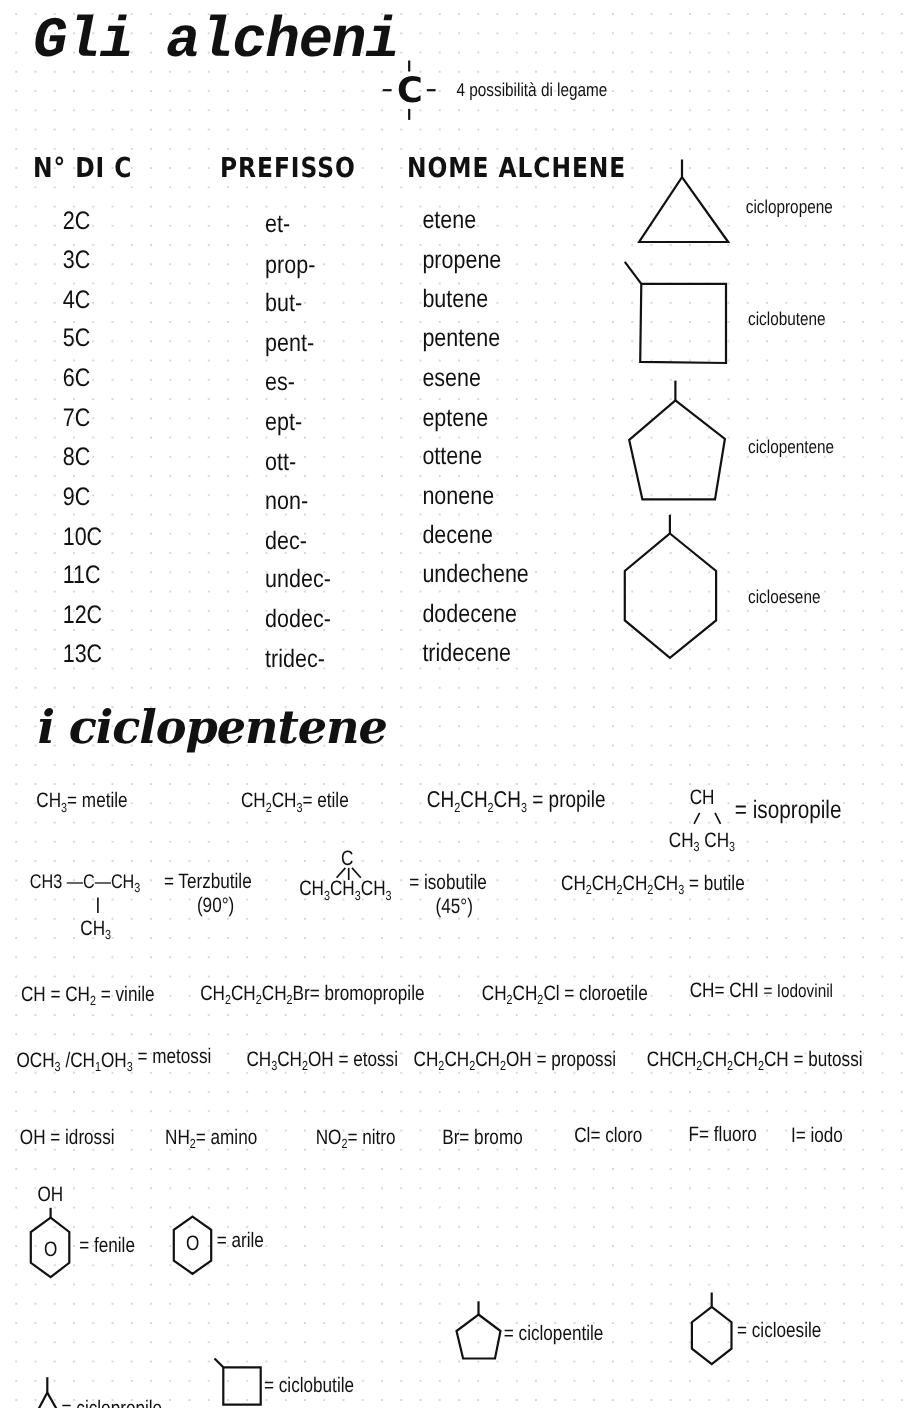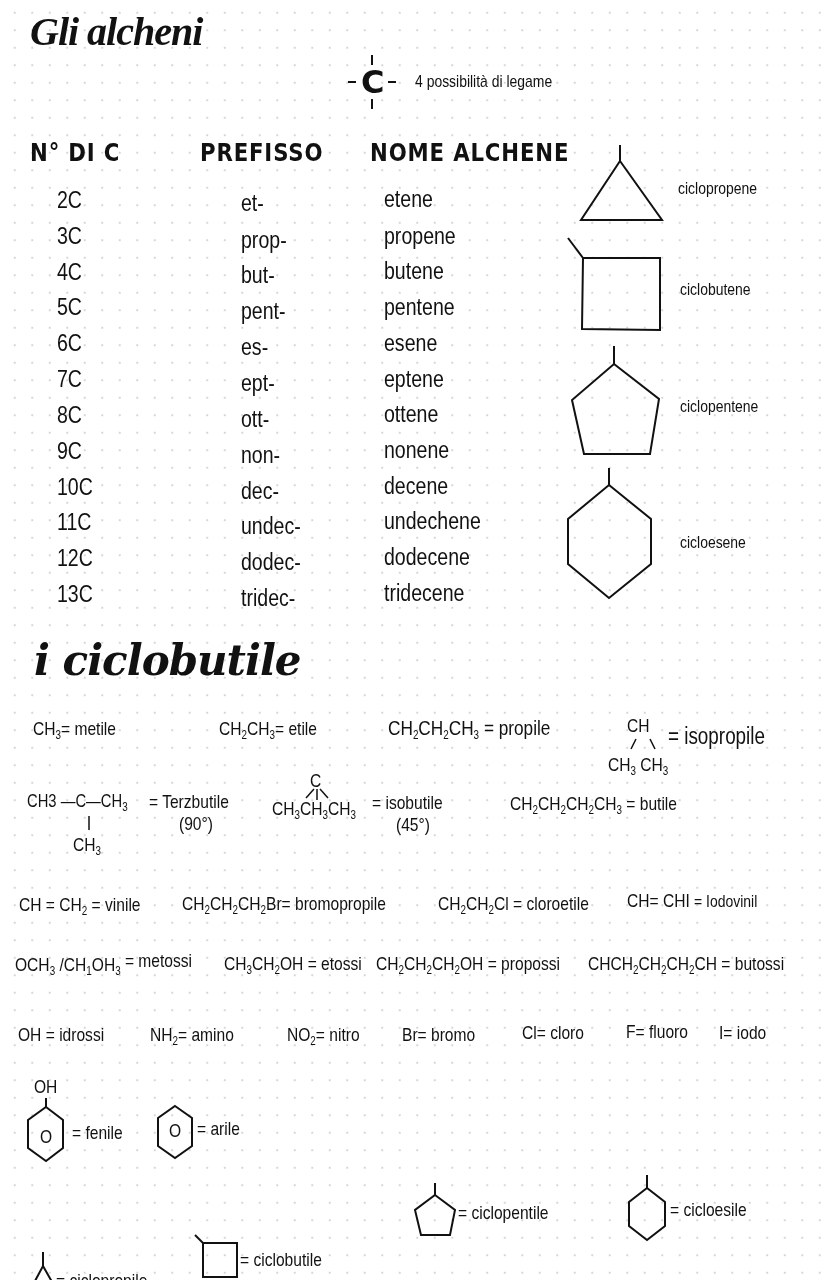--- a/index.html
+++ b/index.html
@@ -7,22 +7,22 @@
       width:828px; height:1280px; position:relative; overflow:hidden;
       background-color:#ffffff;
       background-image: radial-gradient(circle, #d6d6d6 0.9px, transparent 1.3px);
       background-size:17.5px 17.5px;
       background-position:6px 4px;
       color:#111;
       font-family:"Liberation Sans", sans-serif;
     }
     .abs { position:absolute; white-space:nowrap; }
     .title {
-      font-family:Liberation Serif, serif; font-style:italic; font-weight:bold;
-      font-size:40px; letter-spacing:-1px; line-height:1;text-align:center;
+      font-family:Liberation Mono, monospace; font-style:italic; font-weight:bold;
+      font-size:52px; letter-spacing:-1px; line-height:1;text-align:center;
     }
     .title2 {
       font-family:"DejaVu Serif", serif; font-style:italic; font-weight:bold;
       font-size:42px; letter-spacing:-1px; line-height:1;
     }
     .hdr { font-family:"DejaVu Sans", sans-serif; font-weight:bold; font-size:25px; letter-spacing:1px; transform:scaleX(0.85); transform-origin:left; }
     .cell { font-family:"Liberation Sans Narrow","Liberation Sans", sans-serif; font-size:23px; transform:scaleX(0.85); transform-origin:left; }
     .lbl { font-size:17px; transform:scaleX(0.82); transform-origin:left; }
     .sub { font-size:19px; transform:scaleX(0.82); transform-origin:left; }
     .subs { font-size:12px; vertical-align:-4px; }
@@ -118,21 +118,21 @@
   <polygon points="44,20 89,55 80,110 14,110 2,56"></polygon>
 </svg>
 <div class="abs ring-label" style="left:680px;top:397px;transform:scaleX(0.82);transform-origin:left;">ciclopentene</div>
 
 <svg style="left:566px;top:468px;" width="90" height="135">
   <line x1="43" y1="0" x2="43" y2="17"></line>
   <polygon points="43,17 85,51 85,96 43,130 2,96 2,51"></polygon>
 </svg>
 <div class="abs ring-label" style="left:680px;top:533px;transform:scaleX(0.82);transform-origin:left;">cicloesene</div>
 
-<div class="abs title2" style="left:34px;top:640px;">i ciclobutile</div>
+<div class="abs title2" style="left:34px;top:640px;">i ciclopentene</div>
 
 <div class="abs sub" style="left:33px;top:718px;">CH<span class="subs">3</span><span>= metile</span></div>
 <div class="abs sub" style="left:219px;top:718px;">CH<span class="subs">2</span>CH<span class="subs">3</span><span>= etile</span></div>
 <div class="abs sub" style="left:388px;top:716px;font-size:21px;">CH<span class="subs">2</span>CH<span class="subs">2</span>CH<span class="subs">3</span> <span>= propile</span></div>
 <div class="abs" style="left:608px;top:715px;width:170px;height:70px;">
   <span class="abs sub" style="left:19px;top:0px;">CH</span>
   <svg style="left:20px;top:22px;" width="30" height="16">
     <line x1="8" y1="2" x2="3" y2="12" style="stroke-width:1.5"></line>
     <line x1="22" y1="2" x2="27" y2="12" style="stroke-width:1.5"></line>
   </svg>

